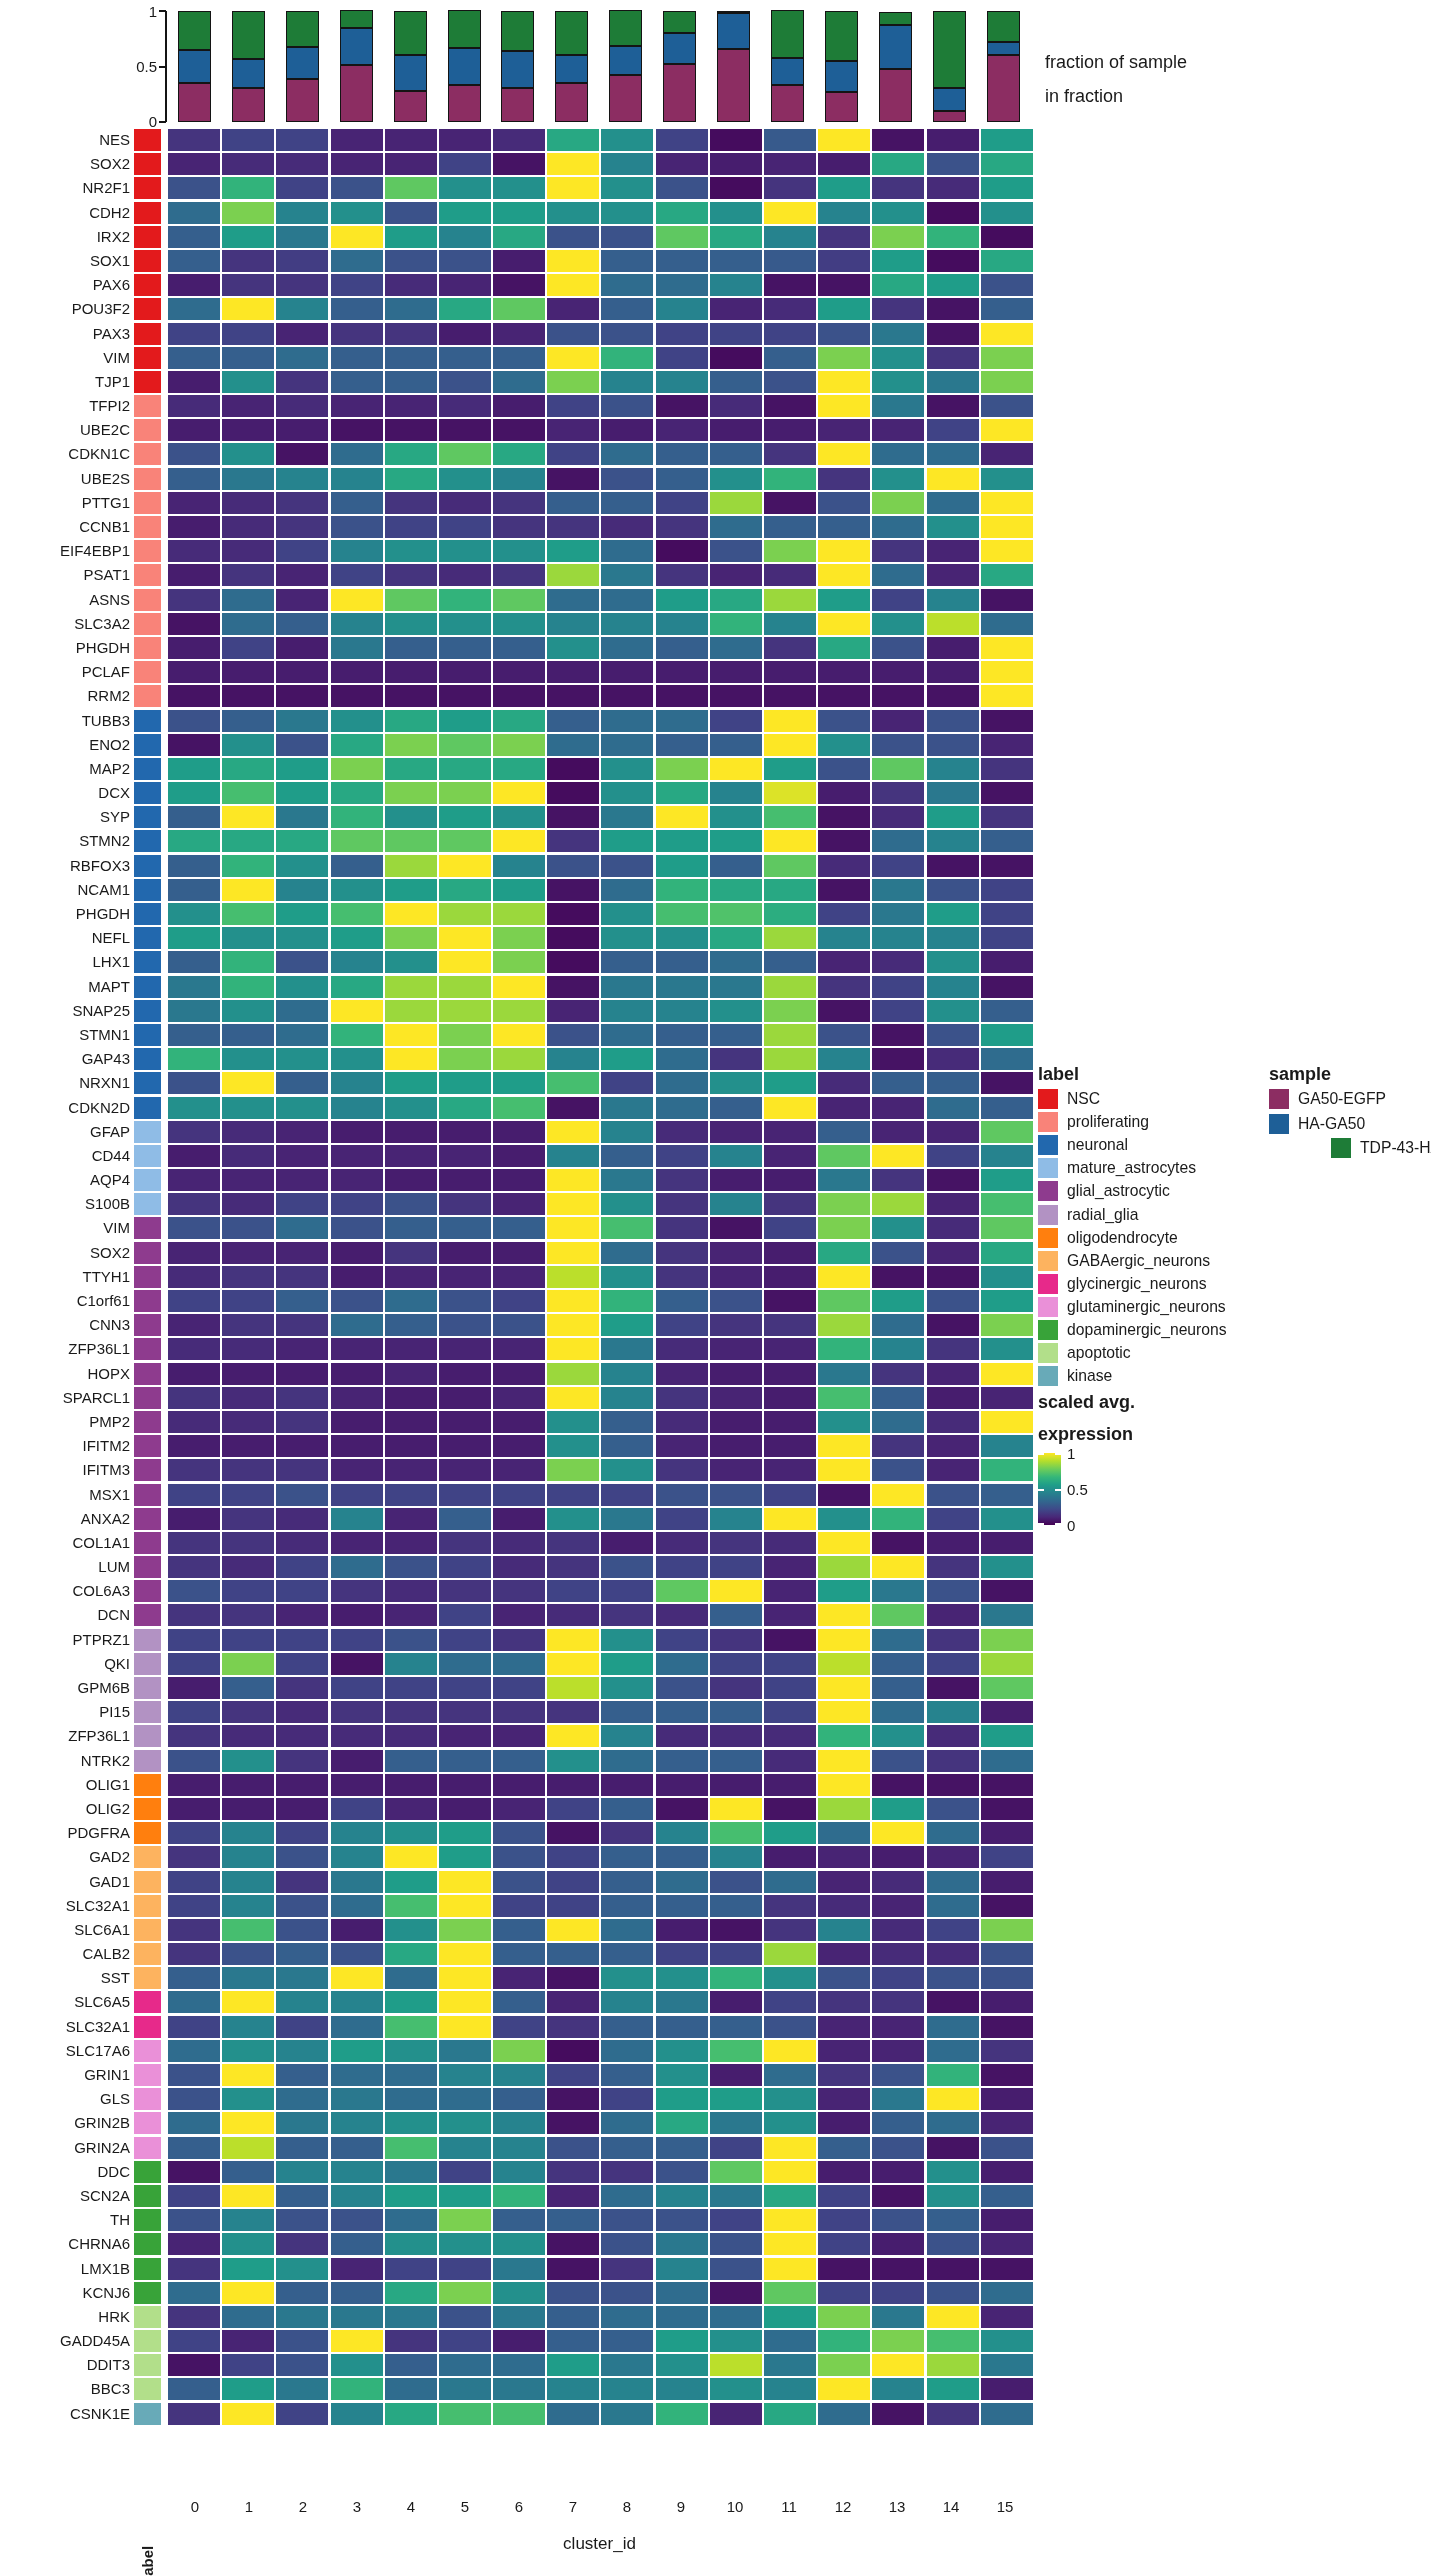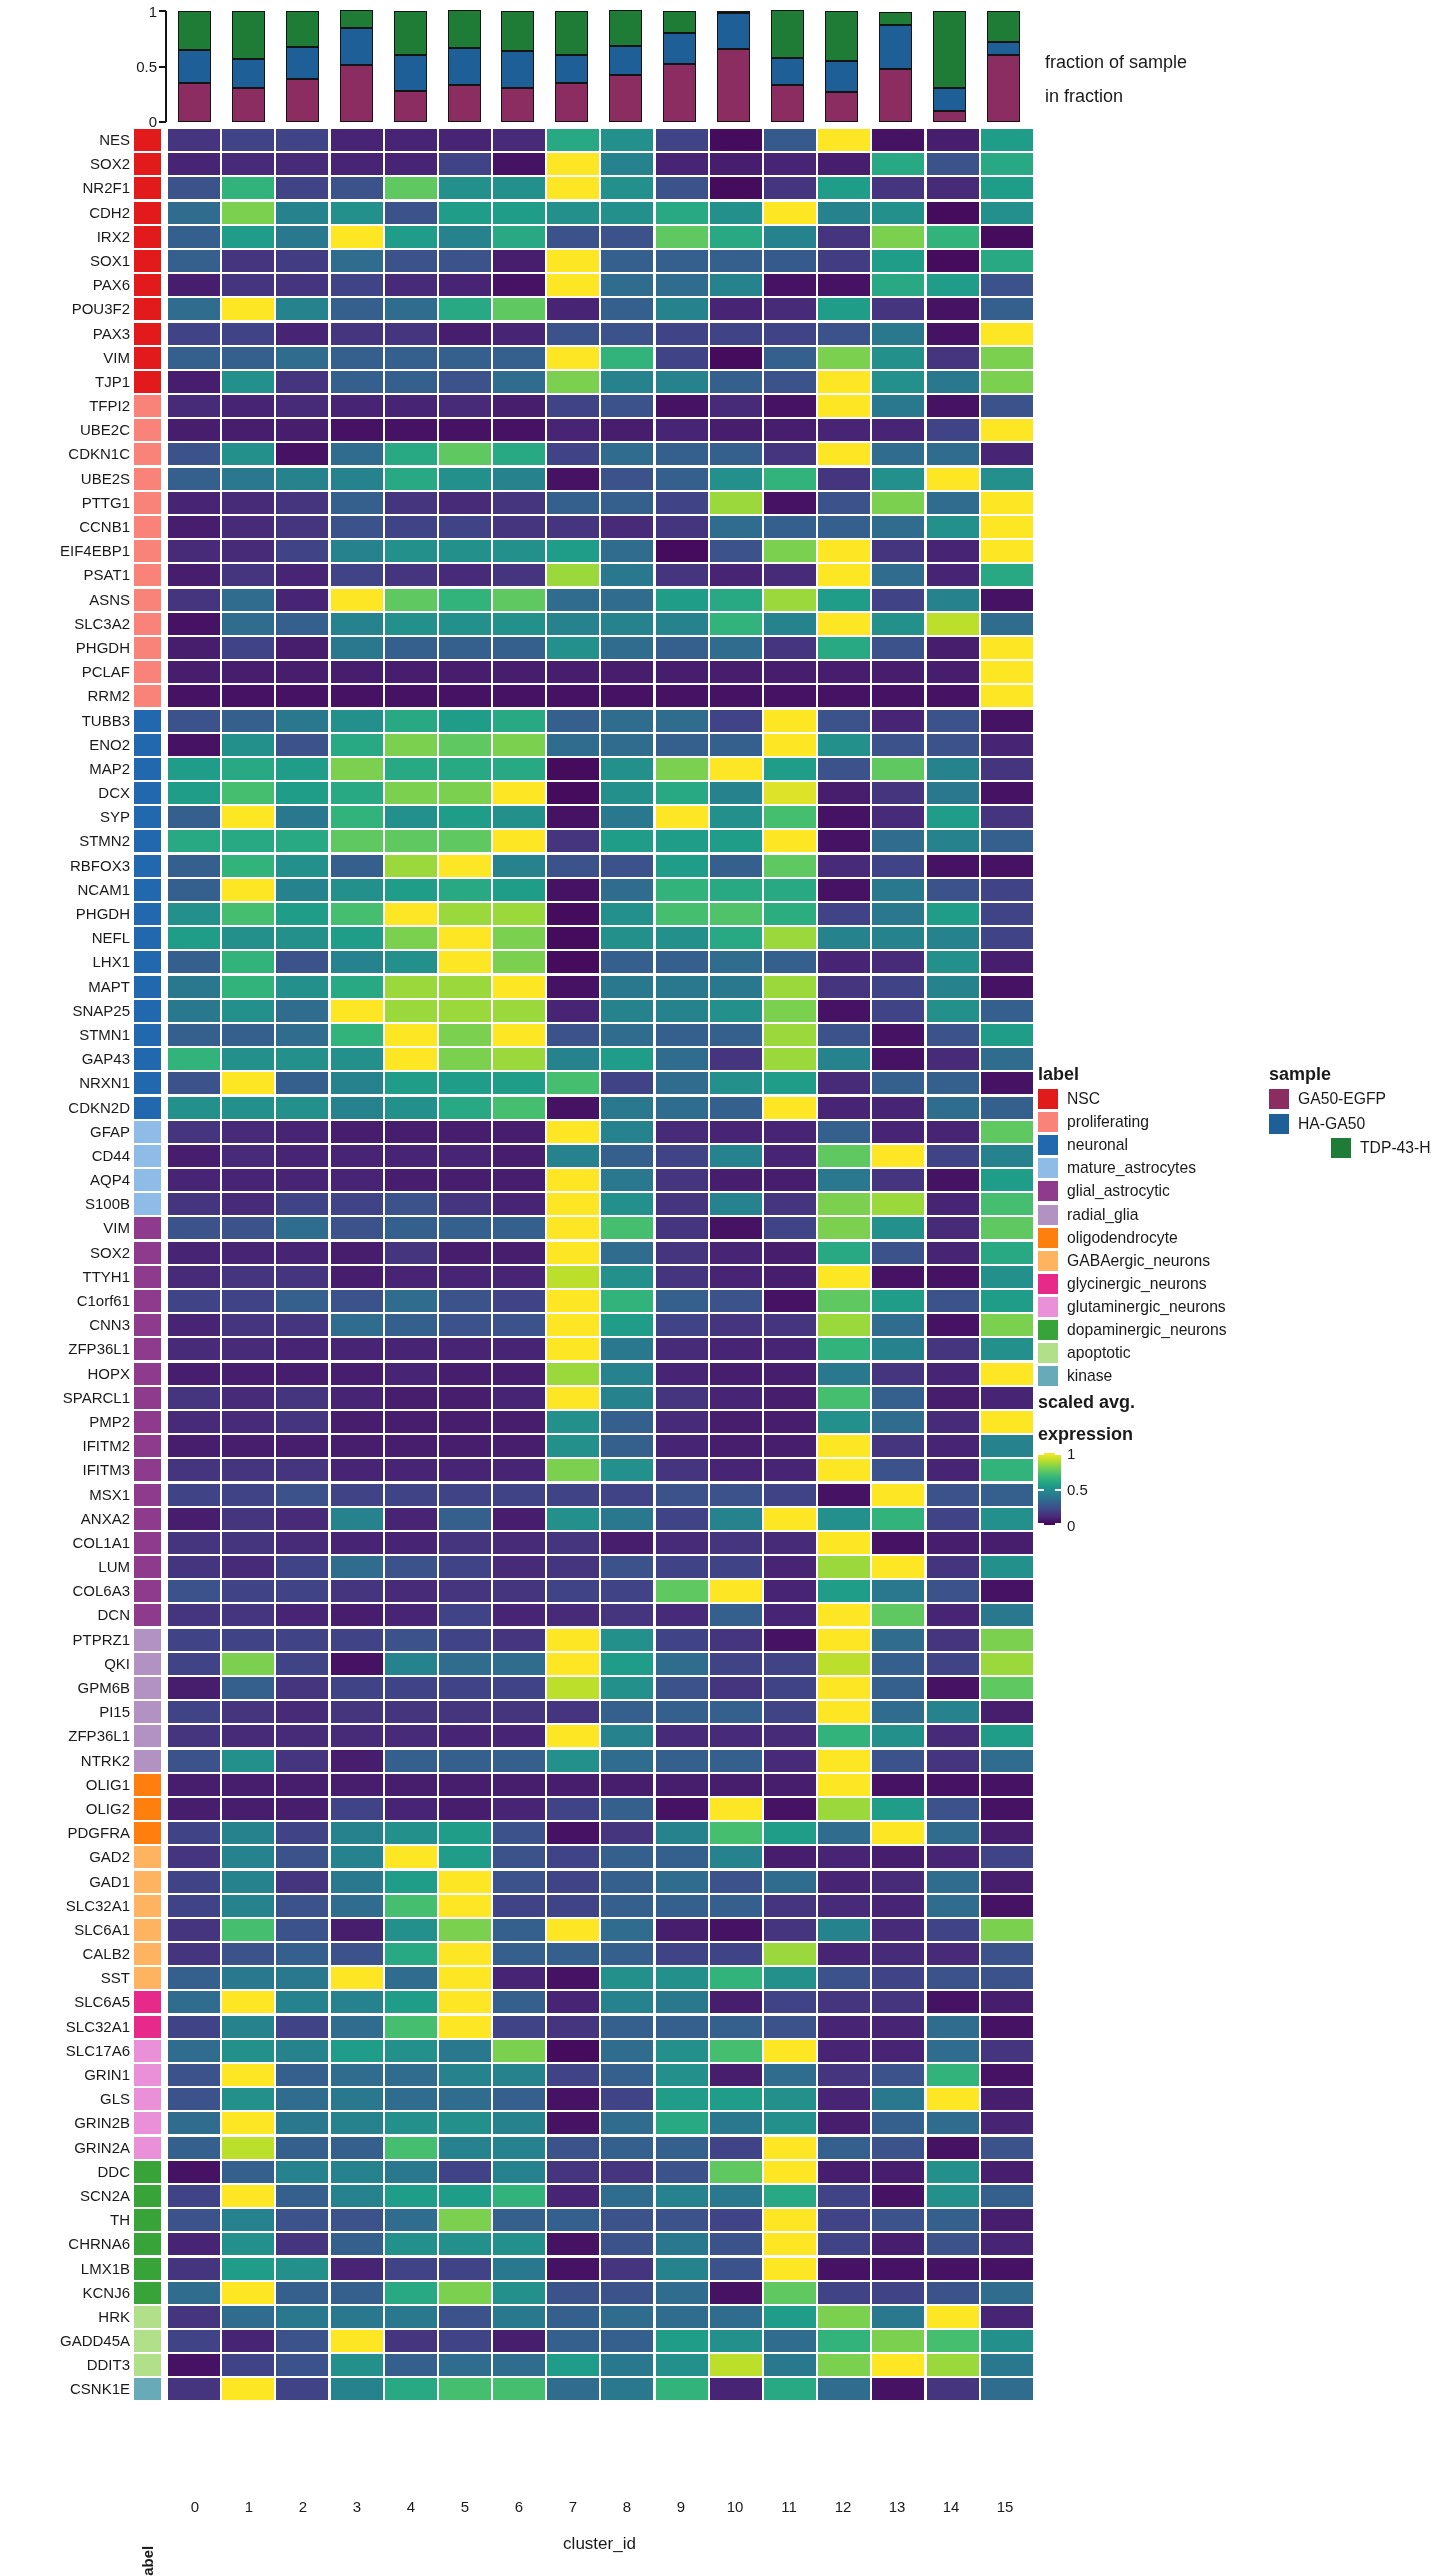--- a/index.html
+++ b/index.html
@@ -2173,20 +2173,42 @@
         <div class="cell" style="background: rgb(35, 144, 140);"></div>
         <div class="cell" style="background: rgb(187, 223, 43);"></div>
         <div class="cell" style="background: rgb(42, 120, 142);"></div>
         <div class="cell" style="background: rgb(123, 208, 80);"></div>
         <div class="cell" style="background: rgb(253, 231, 37);"></div>
         <div class="cell" style="background: rgb(155, 216, 60);"></div>
         <div class="cell" style="background: rgb(42, 120, 142);"></div>
       </div>
     </div>
     <div class="hrow">
+      <div class="gene">BBC3</div>
+      <div class="gswatch" style="background: rgb(178, 223, 138);"></div>
+      <div class="cells">
+        <div class="cell" style="background: rgb(53, 95, 141);"></div>
+        <div class="cell" style="background: rgb(31, 157, 137);"></div>
+        <div class="cell" style="background: rgb(42, 120, 142);"></div>
+        <div class="cell" style="background: rgb(50, 179, 123);"></div>
+        <div class="cell" style="background: rgb(47, 108, 142);"></div>
+        <div class="cell" style="background: rgb(42, 120, 142);"></div>
+        <div class="cell" style="background: rgb(42, 120, 142);"></div>
+        <div class="cell" style="background: rgb(38, 131, 142);"></div>
+        <div class="cell" style="background: rgb(38, 131, 142);"></div>
+        <div class="cell" style="background: rgb(38, 131, 142);"></div>
+        <div class="cell" style="background: rgb(35, 144, 140);"></div>
+        <div class="cell" style="background: rgb(38, 131, 142);"></div>
+        <div class="cell" style="background: rgb(253, 231, 37);"></div>
+        <div class="cell" style="background: rgb(38, 131, 142);"></div>
+        <div class="cell" style="background: rgb(31, 157, 137);"></div>
+        <div class="cell" style="background: rgb(71, 29, 110);"></div>
+      </div>
+    </div>
+    <div class="hrow">
       <div class="gene">CSNK1E</div>
       <div class="gswatch" style="background: rgb(104, 170, 184);"></div>
       <div class="cells">
         <div class="cell" style="background: rgb(69, 52, 126);"></div>
         <div class="cell" style="background: rgb(253, 231, 37);"></div>
         <div class="cell" style="background: rgb(64, 67, 134);"></div>
         <div class="cell" style="background: rgb(38, 131, 142);"></div>
         <div class="cell" style="background: rgb(40, 168, 131);"></div>
         <div class="cell" style="background: rgb(70, 190, 111);"></div>
         <div class="cell" style="background: rgb(70, 190, 111);"></div>

